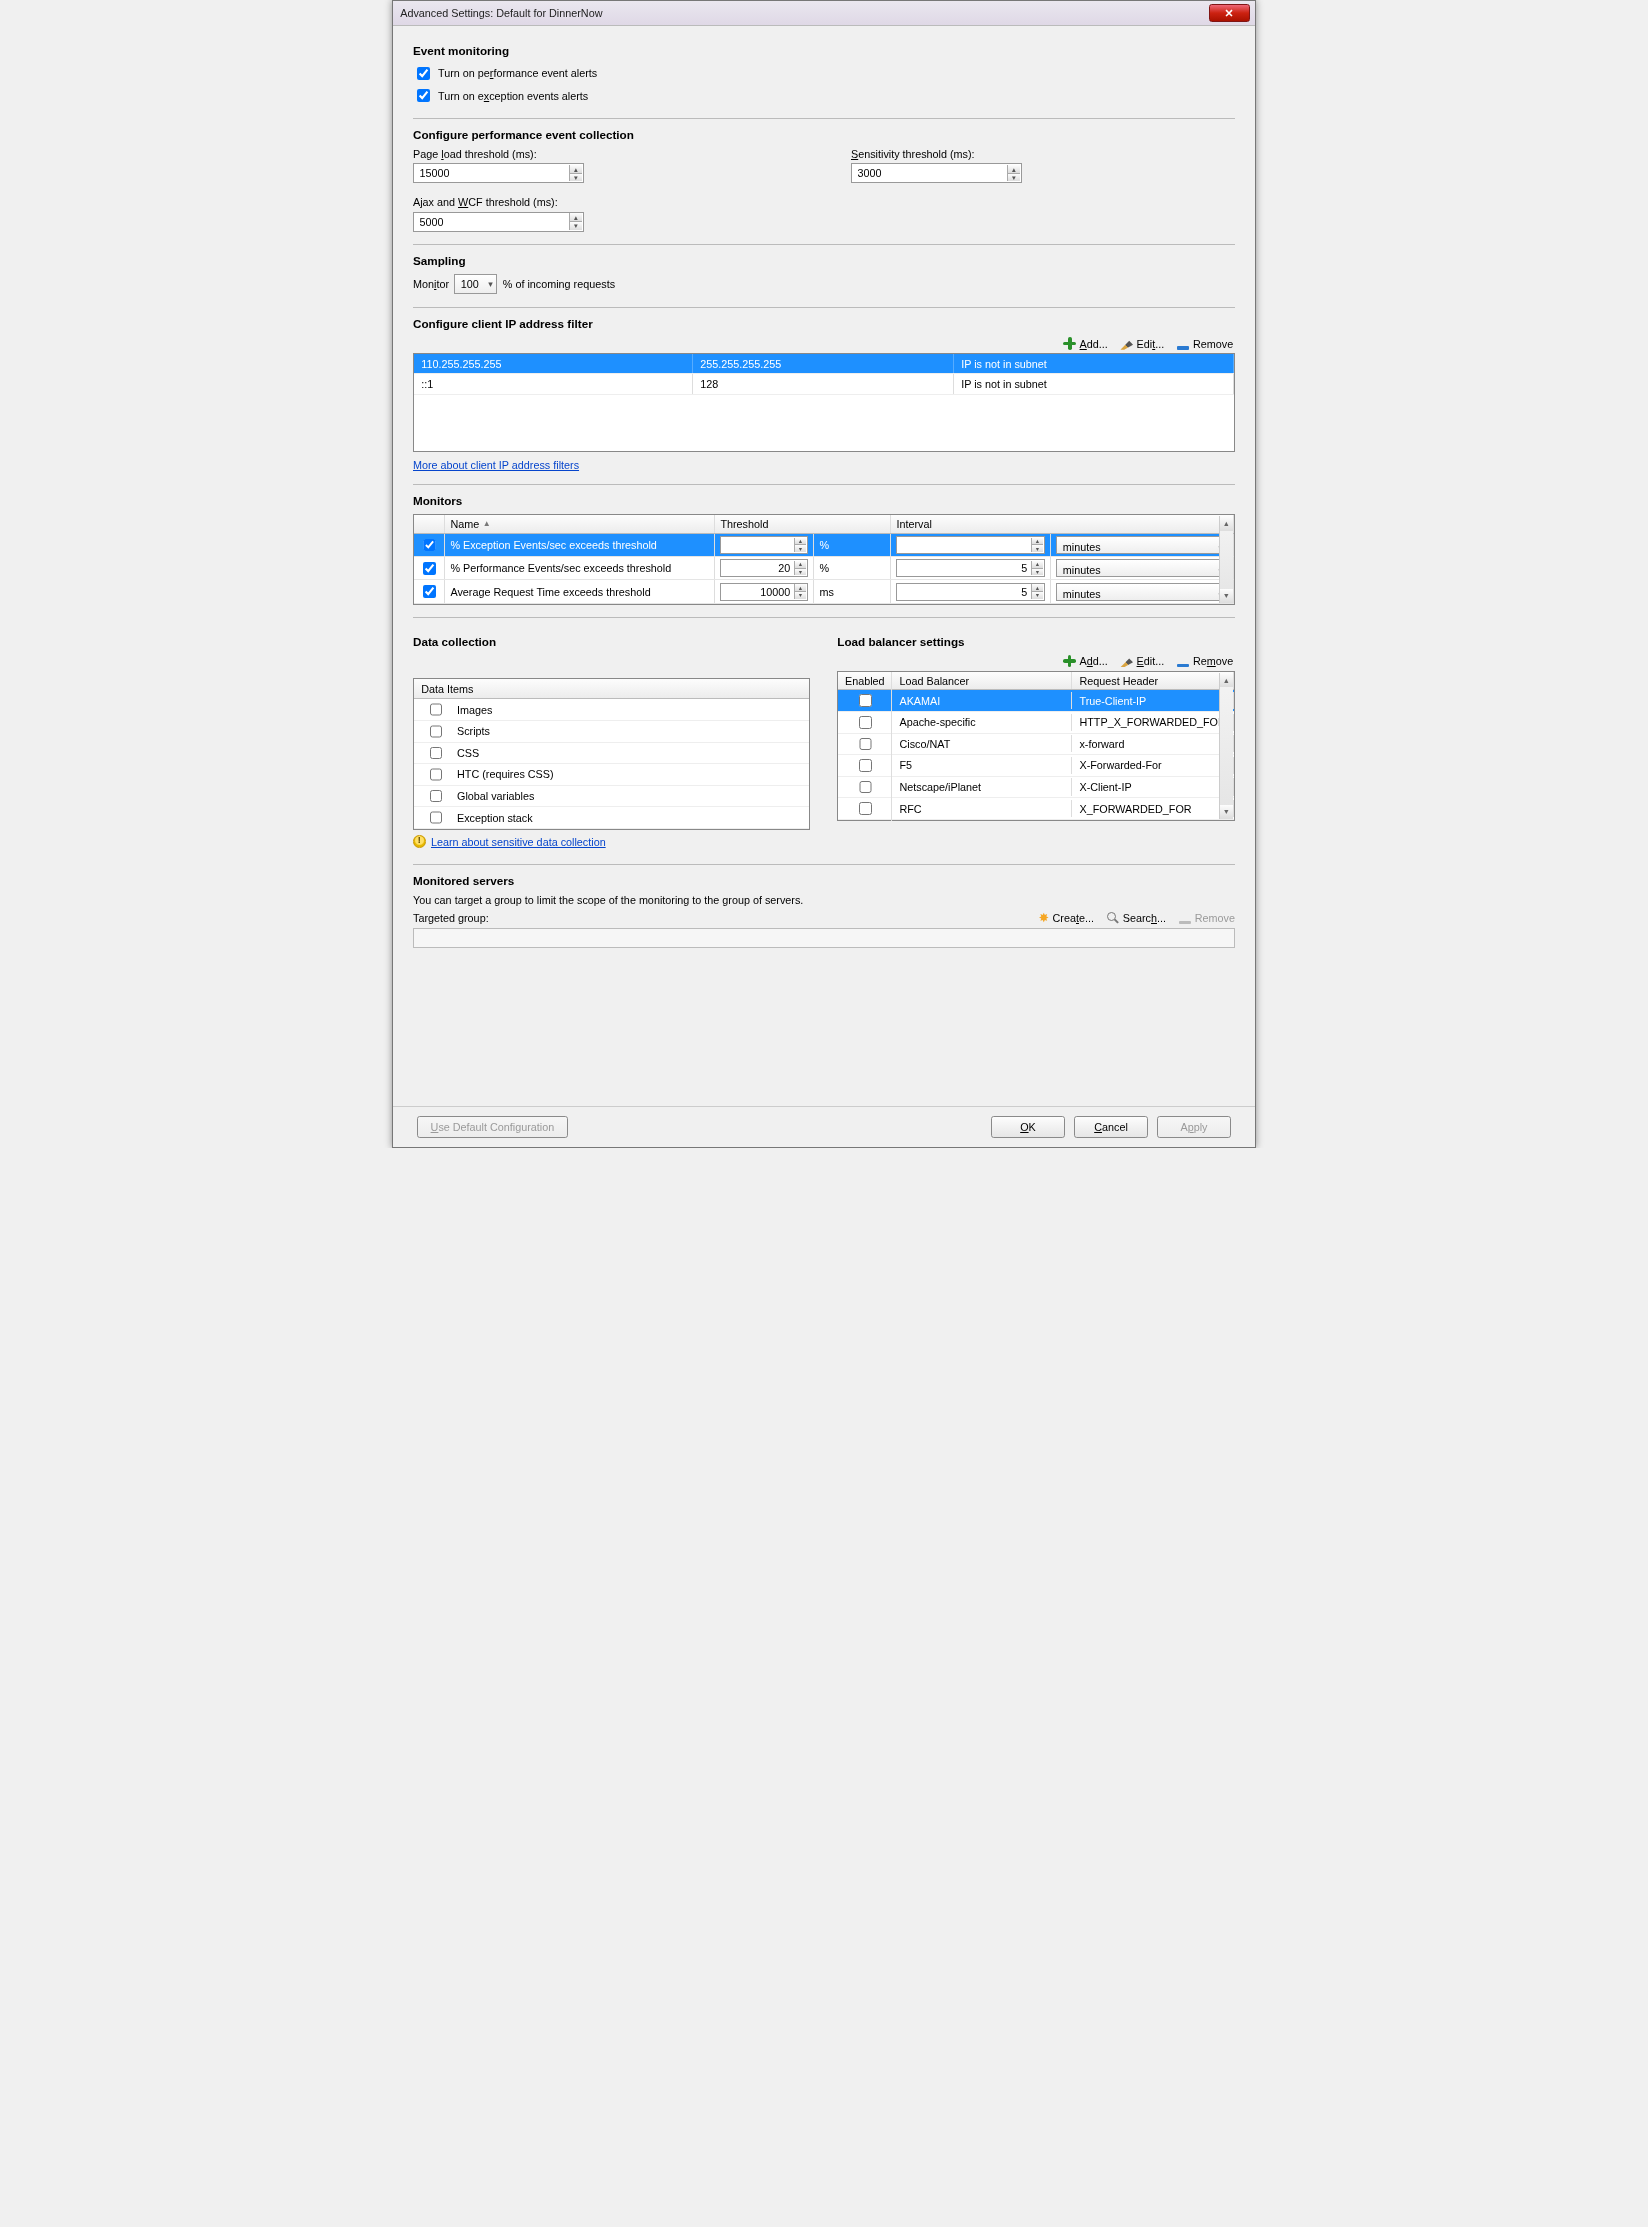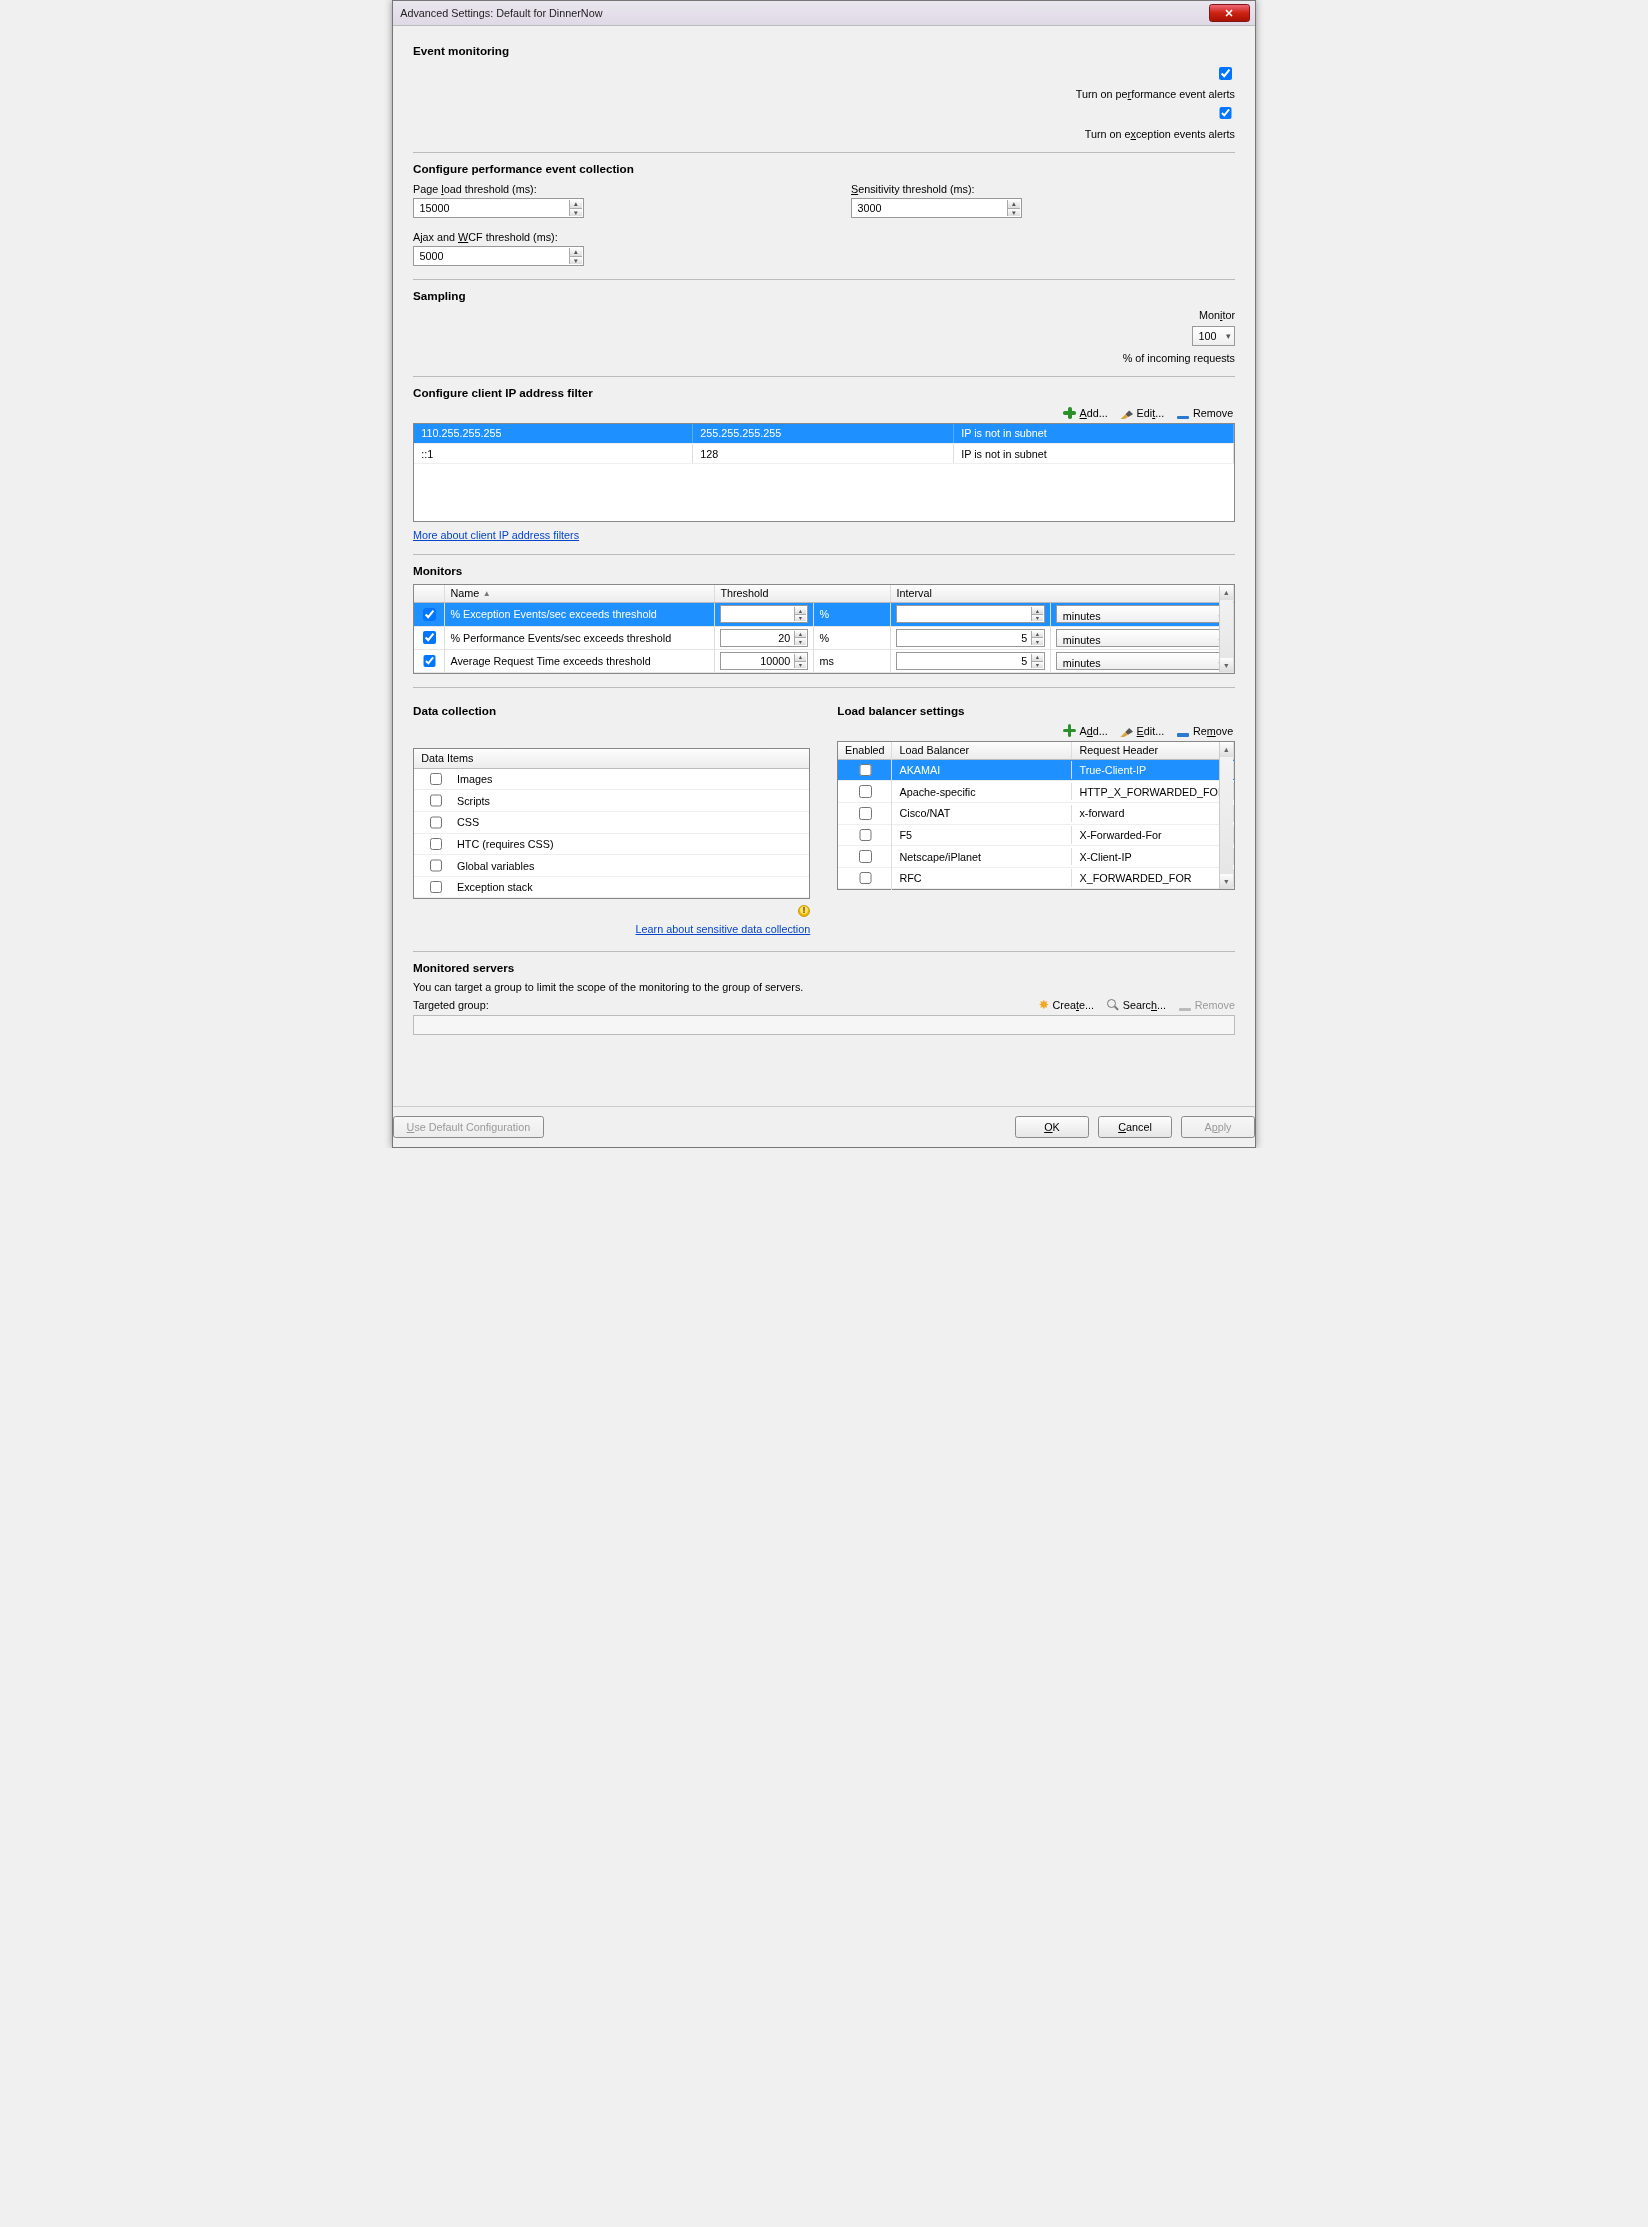--- a/index.html
+++ b/index.html
@@ -36,21 +36,21 @@
   }
   .content {
     position: relative;
     padding: 10.8px 20px 10.8px 20px;
     height: 1080px;
     overflow-y: auto;
     background: #f0f0f0;
   }
   .section-title { font-weight: bold; font-size: 11.7px; margin-top: 7.2px; margin-bottom: 7.2px; }
   .hr { border: none; border-top: 0.9px solid #bbb; margin: 12.6px 0 9px; }
-  .row { display: flex; align-items: flex-end; gap: 5.4px; margin: 3.6px 0; flex-direction: column; }
+  .row { display: flex; align-items: center; gap: 5.4px; margin: 3.6px 0; }
   .cbx { width: 12.6px; height: 12.6px; }
   label { cursor: default; }
   .two-col { display: flex; gap: 54px; }
   .col { flex: 1; }
   .spin {
     width: 171px; height: 20px;
     border: 0.9px solid #999; background: #fff;
     display: flex; align-items: center; padding: 0 16px 0 3.6px;
     position: relative;
   }
@@ -136,21 +136,21 @@
   .lc.nm{flex:0 0 180px;}
   .lc.rh{flex:1;}
   .dc-grid{border:0.9px solid #888;background:#fff;}
   .dc-grid .dhead{background:linear-gradient(#fdfdfd,#ececec);border-bottom:0.9px solid #bbb;padding:3.6px 7.2px;}
   .dc-grid .drow{display:flex;align-items:center;border-bottom:0.9px solid #eee;height:21.6px;}
   .dc-grid .drow .chk{width:43px;display:flex;justify-content:center;}
   .dc-grid .drow .lbl{flex:1;padding-right:7.2px;}
   .long-input{width:100%;height:20px;border:0.9px solid #bbb;background:#f6f6f6;}
   .footer{
     border-top:0.9px solid #ccc;
-    padding:9px 0;
+    padding:9px 24px;
     display:flex; align-items:center; gap:9px;
     background:#f0f0f0;
   }
   .footer .spacer{flex:1;}
   .btn{
     min-width:74px;height:21.6px;padding:0 12.6px;
     border:0.9px solid #8a8a8a;border-radius:2.7px;
     background:linear-gradient(#fdfdfd,#e6e6e6);
     cursor:pointer;font-size:10.8px;
   }

